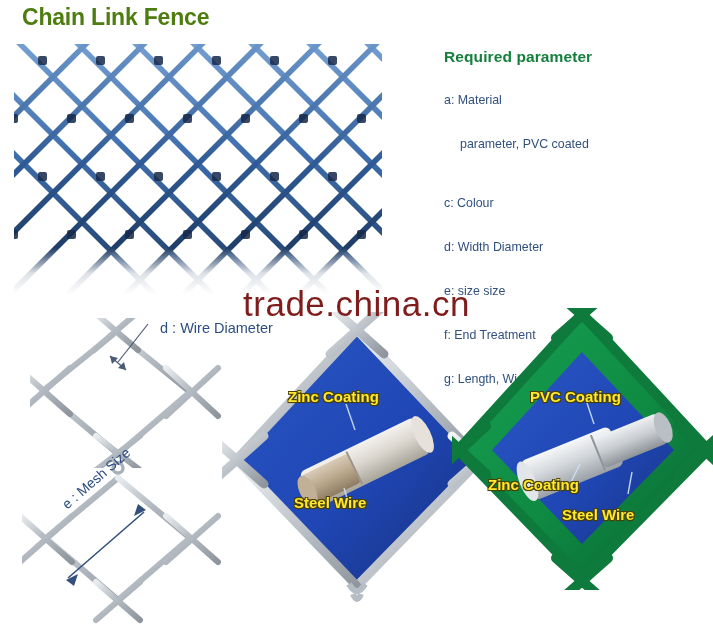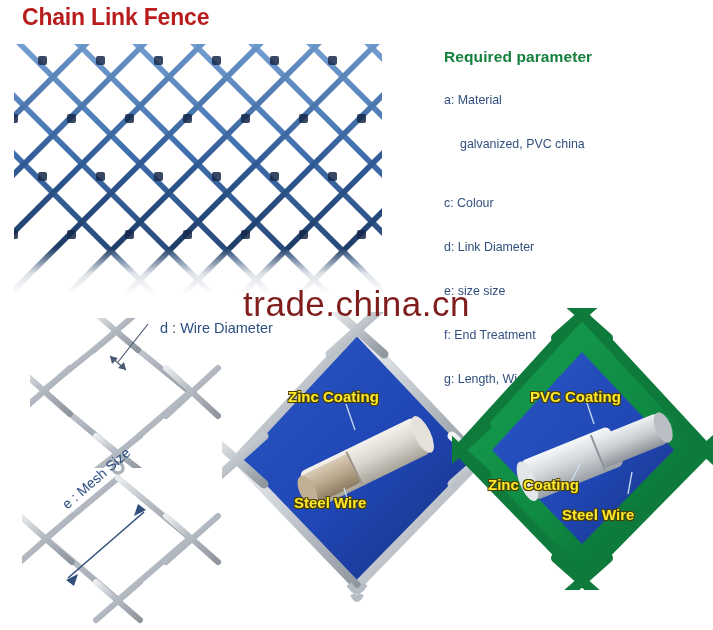--- a/index.html
+++ b/index.html
@@ -24,21 +24,21 @@
     background: #ffffff;
   }
 
   
   .title {
     position: absolute;
     left: 22px;
     top: 4px;
     font-size: 23px;
     font-weight: bold;
-    color: #b91c1c;
+    color: #4d7c0f;
     letter-spacing: -0.2px;
     white-space: nowrap;
   }
 
   
   .mesh-photo {
     position: absolute;
     left: 14px;
     top: 44px;
     width: 368px;
@@ -253,29 +253,29 @@
   </div>
 
   <div class="params">
     <div class="params-title">Required parameter</div>
 
     <div class="param-item">
       <span>a: Material</span>
     </div>
 
     <div class="param-item">
-      <span class="cont">galvanized, PVC china</span>
+      <span class="cont">parameter, PVC coated</span>
     </div>
 
     <div class="param-item">
       <span>c: Colour</span>
     </div>
 
     <div class="param-item">
-      <span>d: Link Diameter</span>
+      <span>d: Width Diameter</span>
     </div>
 
     <div class="param-item">
       <span>e: size size</span>
     </div>
 
     <div class="param-item">
       <span>f: End Treatment</span>
     </div>
 

